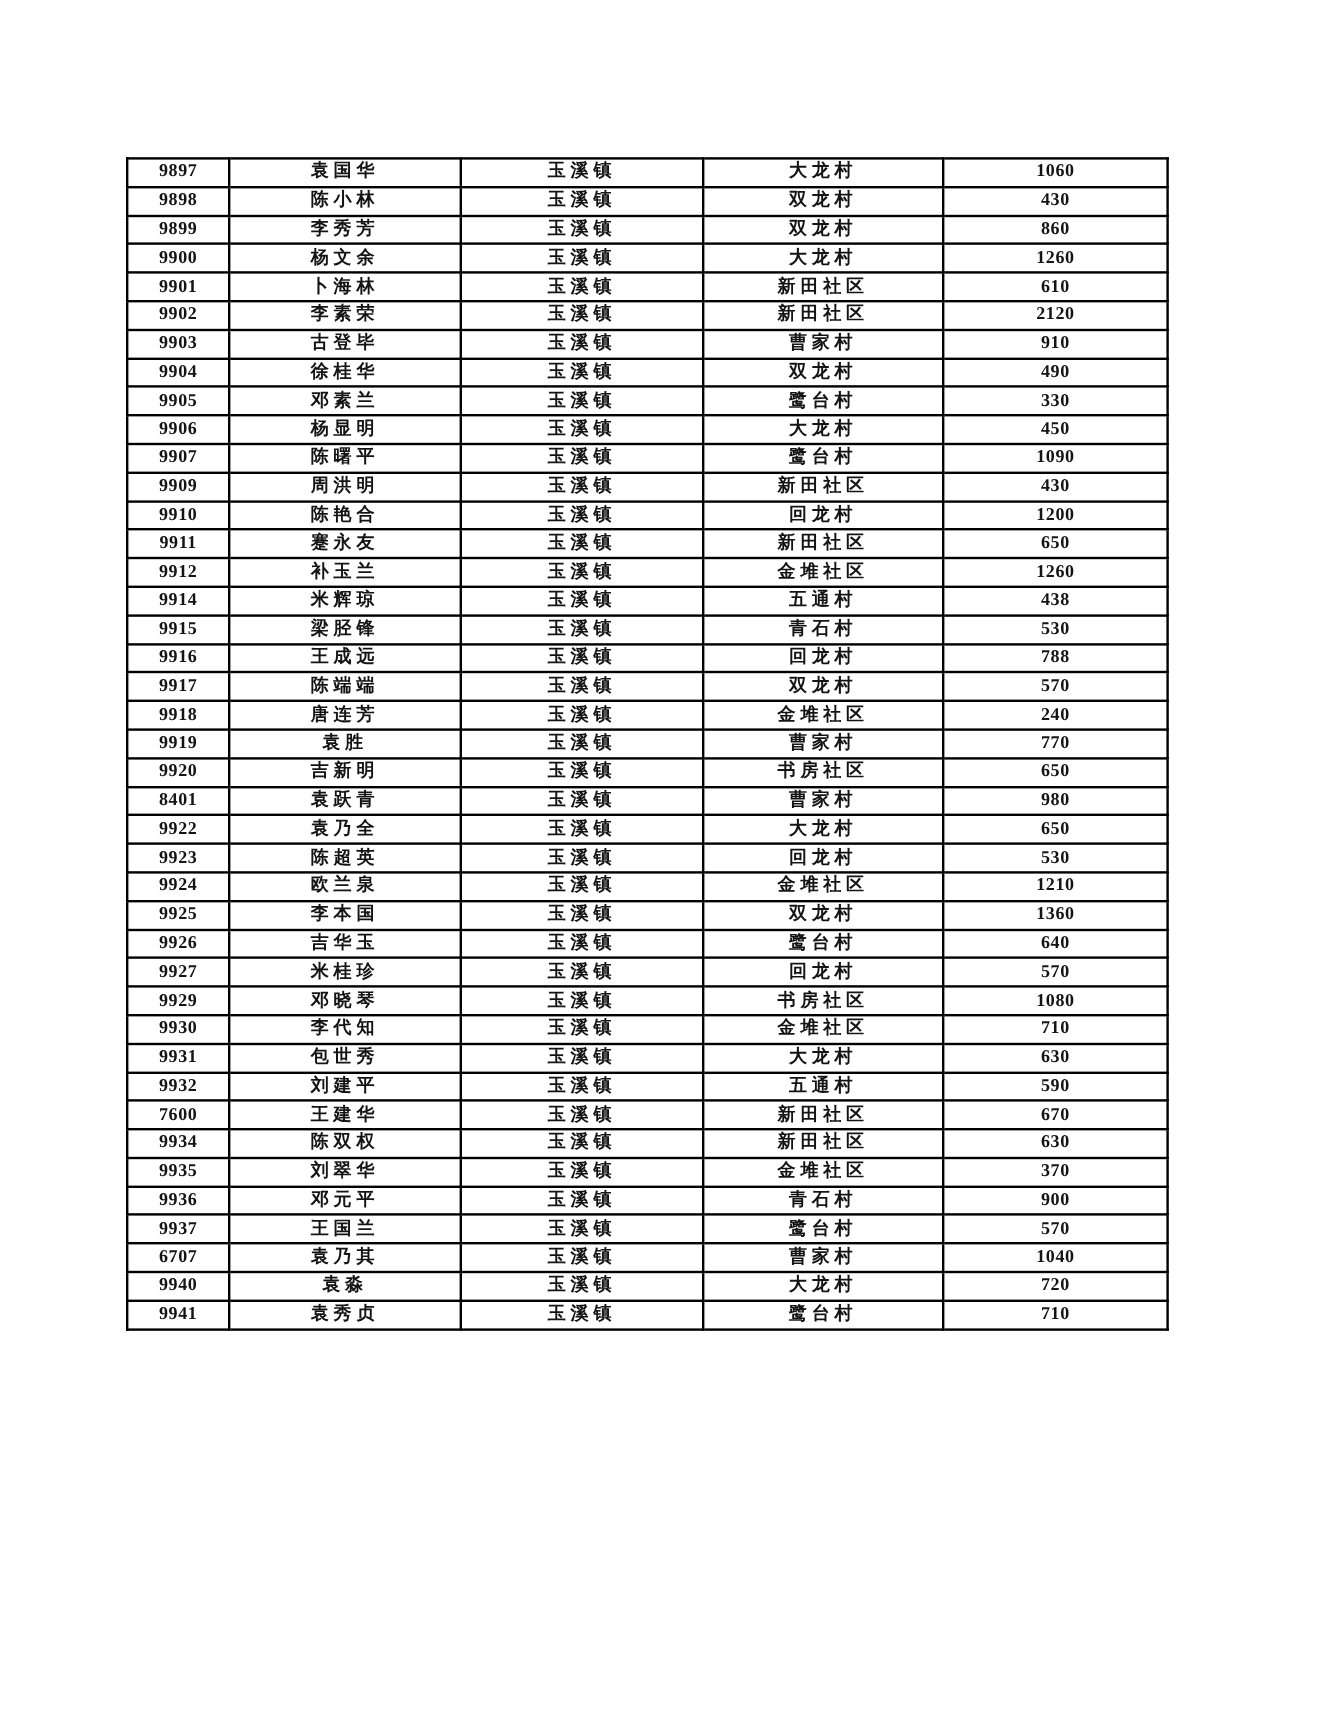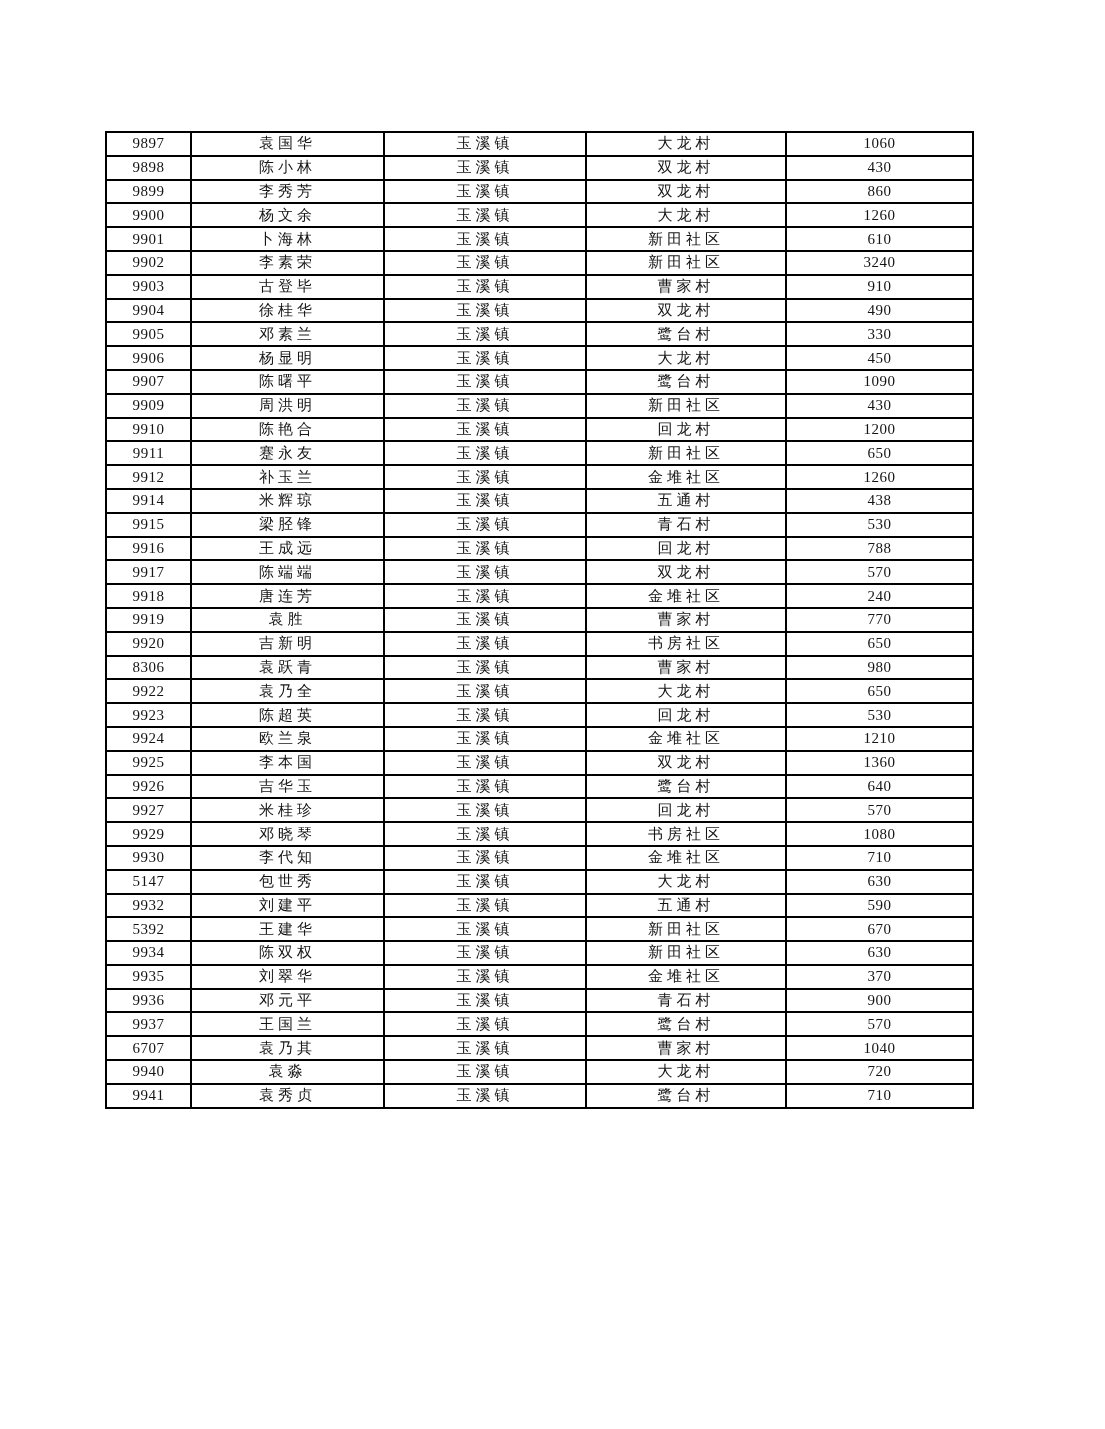--- a/index.html
+++ b/index.html
@@ -11,20 +11,21 @@
     width: 1105px;
     height: 1429px;
     position: relative;
     font-family: "Liberation Serif", "DejaVu Serif", serif;
     color: #141414;
   }
   .page {
     position: absolute;
     inset: 0;
     background: #ffffff;
+    font-weight: bold;
   }
   table.data-table {
     position: absolute;
     left: 105px;
     top: 131px;
     width: 867px;
     border-collapse: collapse;
     table-layout: fixed;
   }
   table.data-table td {
@@ -96,21 +97,21 @@
           <td class="cell-cn">卜海林</td>
           <td class="cell-cn">玉溪镇</td>
           <td class="cell-cn">新田社区</td>
           <td class="cell-num">610</td>
         </tr>
         <tr>
           <td class="cell-num">9902</td>
           <td class="cell-cn">李素荣</td>
           <td class="cell-cn">玉溪镇</td>
           <td class="cell-cn">新田社区</td>
-          <td class="cell-num">3240</td>
+          <td class="cell-num">2120</td>
         </tr>
         <tr>
           <td class="cell-num">9903</td>
           <td class="cell-cn">古登毕</td>
           <td class="cell-cn">玉溪镇</td>
           <td class="cell-cn">曹家村</td>
           <td class="cell-num">910</td>
         </tr>
         <tr>
           <td class="cell-num">9904</td>
@@ -211,21 +212,21 @@
           <td class="cell-num">770</td>
         </tr>
         <tr>
           <td class="cell-num">9920</td>
           <td class="cell-cn">吉新明</td>
           <td class="cell-cn">玉溪镇</td>
           <td class="cell-cn">书房社区</td>
           <td class="cell-num">650</td>
         </tr>
         <tr>
-          <td class="cell-num">8306</td>
+          <td class="cell-num">8401</td>
           <td class="cell-cn">袁跃青</td>
           <td class="cell-cn">玉溪镇</td>
           <td class="cell-cn">曹家村</td>
           <td class="cell-num">980</td>
         </tr>
         <tr>
           <td class="cell-num">9922</td>
           <td class="cell-cn">袁乃全</td>
           <td class="cell-cn">玉溪镇</td>
           <td class="cell-cn">大龙村</td>
@@ -274,35 +275,35 @@
           <td class="cell-num">1080</td>
         </tr>
         <tr>
           <td class="cell-num">9930</td>
           <td class="cell-cn">李代知</td>
           <td class="cell-cn">玉溪镇</td>
           <td class="cell-cn">金堆社区</td>
           <td class="cell-num">710</td>
         </tr>
         <tr>
-          <td class="cell-num">5147</td>
+          <td class="cell-num">9931</td>
           <td class="cell-cn">包世秀</td>
           <td class="cell-cn">玉溪镇</td>
           <td class="cell-cn">大龙村</td>
           <td class="cell-num">630</td>
         </tr>
         <tr>
           <td class="cell-num">9932</td>
           <td class="cell-cn">刘建平</td>
           <td class="cell-cn">玉溪镇</td>
           <td class="cell-cn">五通村</td>
           <td class="cell-num">590</td>
         </tr>
         <tr>
-          <td class="cell-num">5392</td>
+          <td class="cell-num">7600</td>
           <td class="cell-cn">王建华</td>
           <td class="cell-cn">玉溪镇</td>
           <td class="cell-cn">新田社区</td>
           <td class="cell-num">670</td>
         </tr>
         <tr>
           <td class="cell-num">9934</td>
           <td class="cell-cn">陈双权</td>
           <td class="cell-cn">玉溪镇</td>
           <td class="cell-cn">新田社区</td>

